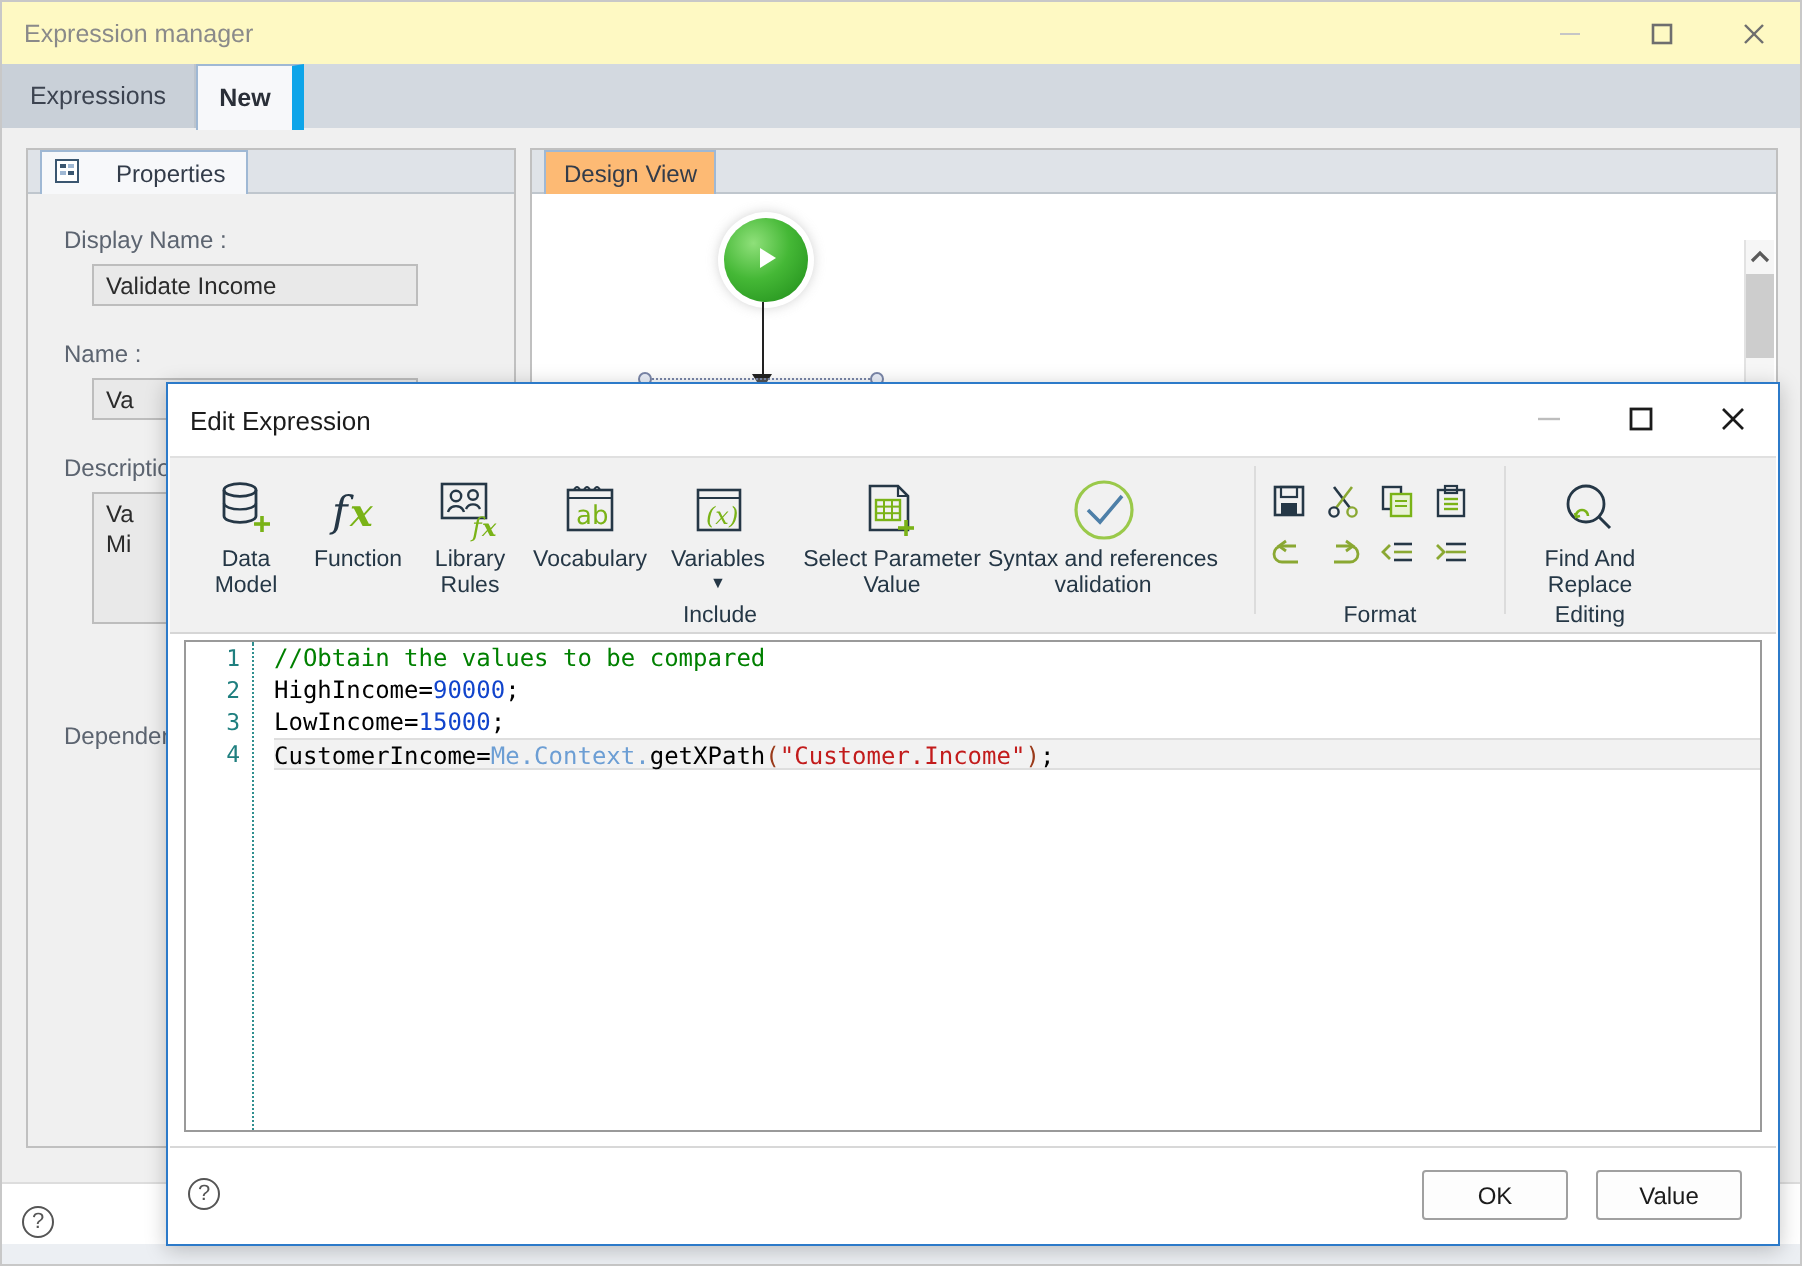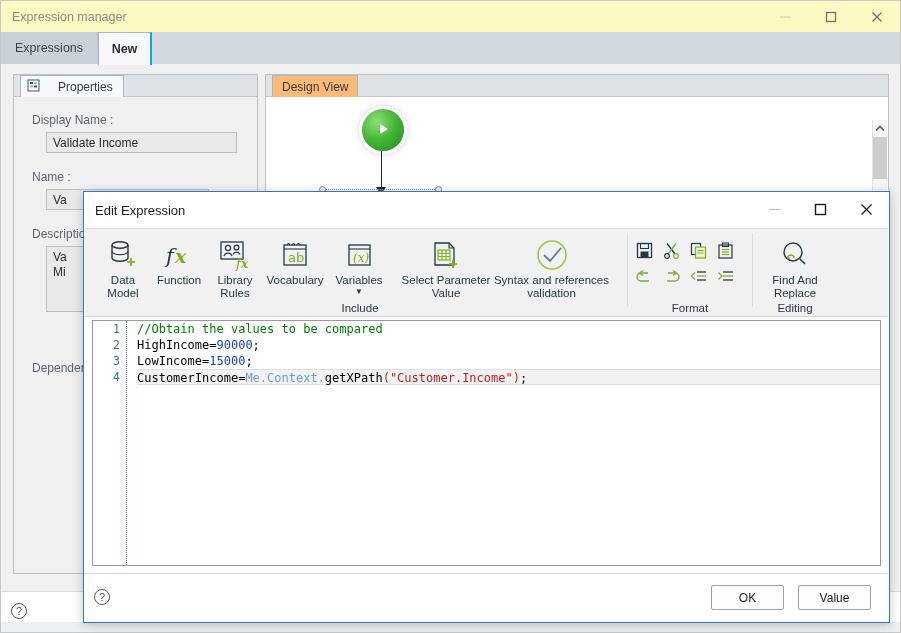--- a/index.html
+++ b/index.html
@@ -43,21 +43,21 @@
   }
   .mtab {
     position: absolute; top: 0; height: 32px;
     display: flex; align-items: center; justify-content: center;
     font-size: 12.5px; color: #3c4350;
     background: #c9d0d8;
     border-right: 1px solid #bcc4cd;
   }
   .mtab.active {
     background: #f7f8fa; color: #2a2f38; font-weight: bold;
-    border-left: 1px solid #9fb8d4; border-right: 2px solid #0ea5e9;
+    border-left: 1px solid #9fb8d4; border-right: 6px solid #0ea5e9;
     border-top: 1px solid #9fb8d4;
     height: 33px;
   }
   #mtab-expressions { left: 0; width: 97px; }
   #mtab-new { left: 97px; width: 54px; }
 
   
   #left-panel {
     position: absolute; left: 12px; top: 73px; width: 245px; height: 500px;
     background: #f0f0f0; border: 1px solid #c0c0c0;
@@ -299,21 +299,21 @@
             <rect x="7" y="3" width="3" height="2" fill="#9fb8d4"></rect>
             <rect x="3" y="6.5" width="3" height="2" fill="#9fb8d4"></rect>
             <rect x="7" y="6.5" width="3" height="2" fill="#3a5670"></rect>
           </svg>
         </span>
         <span>Properties</span>
       </div>
     </div>
     <div id="props-body">
       <div class="field-label">Display Name :</div>
-      <div class="field-input" style="margin-left:14px;width:191px;">Validate Income</div>
+      <div class="field-input" style="margin-left:14px;width:163px;">Validate Income</div>
       <div class="gap"></div>
       <div class="field-label">Name :</div>
       <div class="field-input" style="margin-left:14px;width:163px;">Va</div>
       <div class="gap"></div>
       <div class="field-label">Descriptio</div>
       <div class="field-area" style="margin-left:14px;width:163px;white-space:pre;">Va
 Mi</div>
       <div style="height:14px"></div>
       <div class="small-btn"></div>
       <div style="height:12px"></div>

